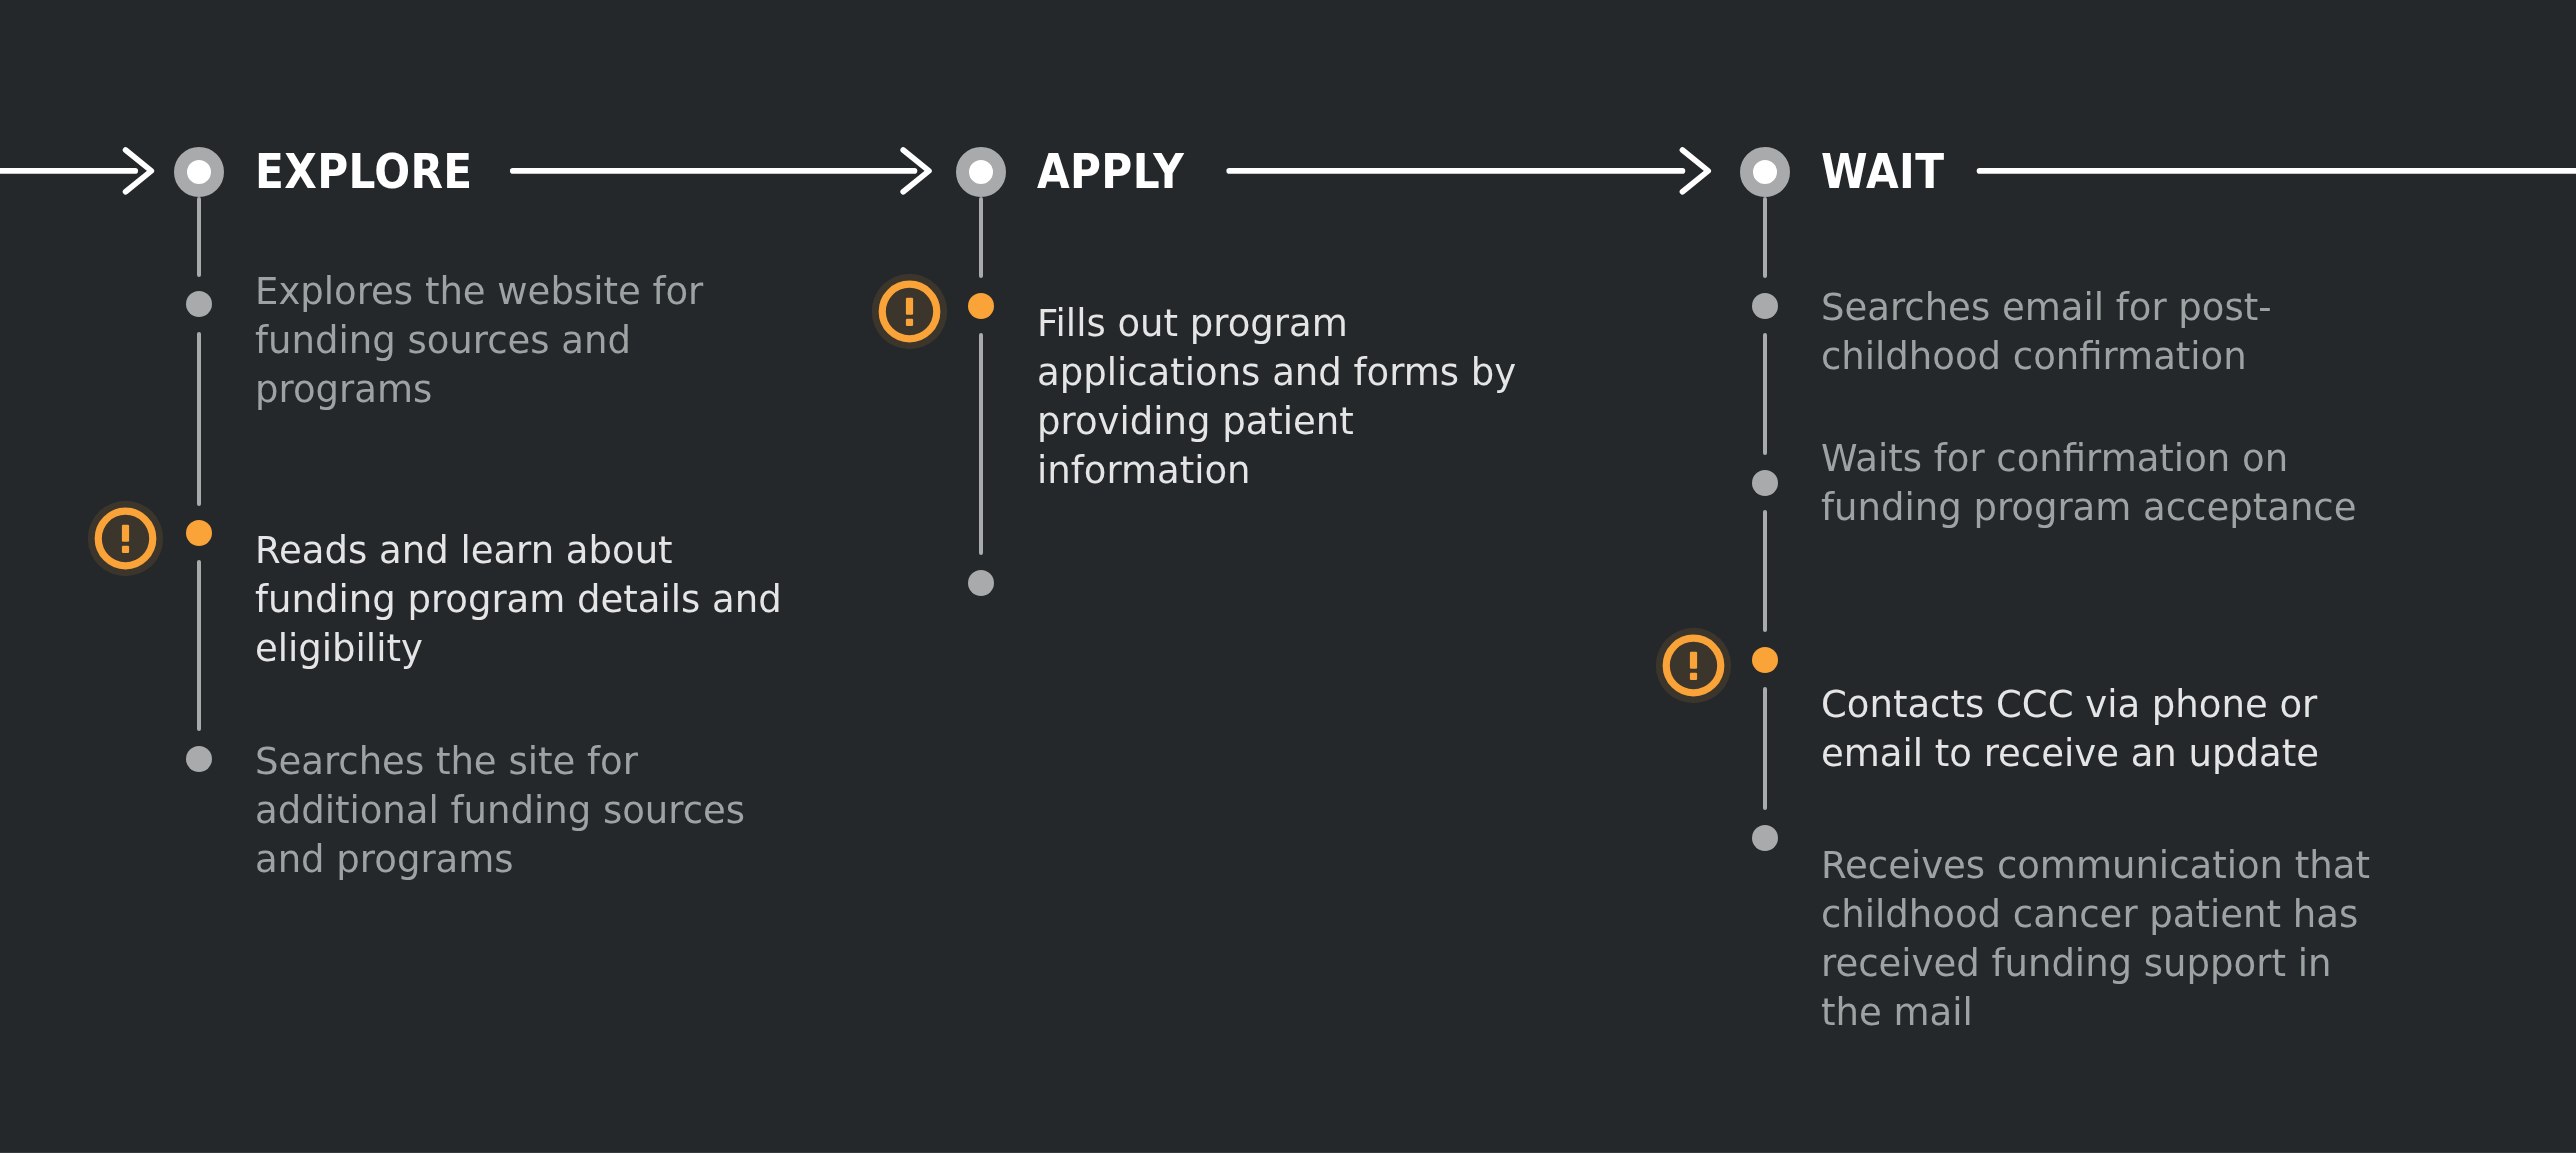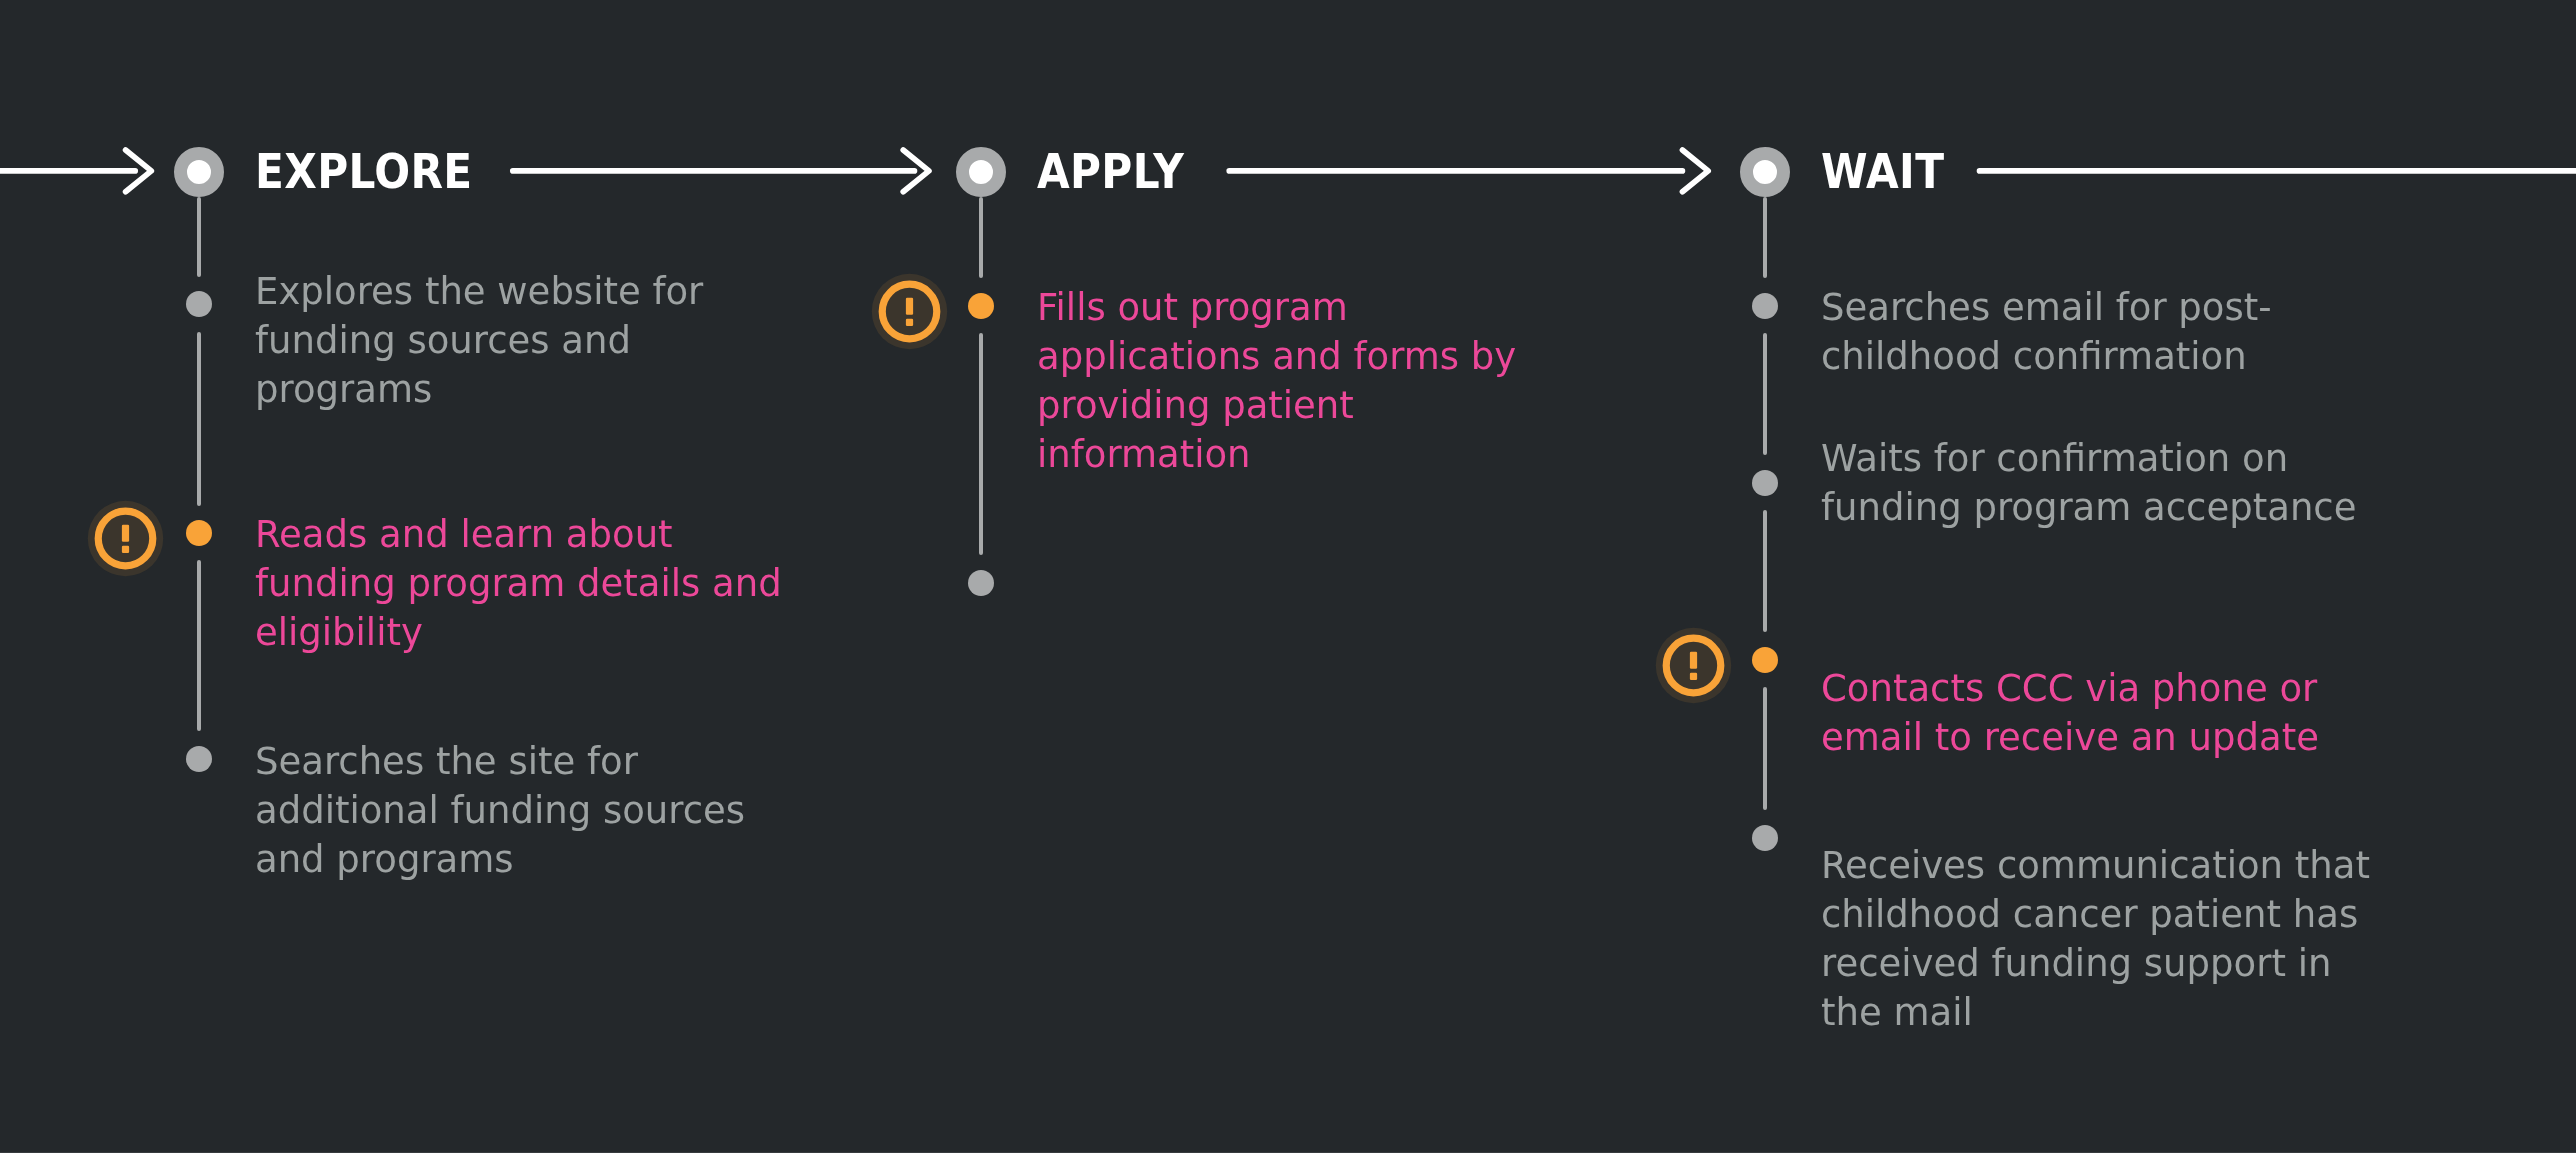--- a/index.html
+++ b/index.html
@@ -38,21 +38,21 @@
     position:absolute;left:12px;
     width:26px;height:26px;border-radius:50%;
     background:#A8AAAB;
   }
   .dot.hl{background:#F9A338;}
   .item-text{
     position:absolute;left:81px;
     font-size:37px;line-height:49px;color:#9DA2A2;
     white-space:pre-line;width:636px;
   }
-  .item-text.hl{color:#ec4899;}
+  .item-text.hl{color:#e5e5e5;margin-top:16px;}
   .warn{position:absolute;width:77px;height:77px;}
 </style>
 </head>
 <body>
 
 <div class="canvas">
 
   <svg class="arrows" width="2576" height="1154" viewBox="0 0 3200 1433">
     <g stroke="#FFFFFF" stroke-width="7" fill="none" stroke-linecap="round" stroke-linejoin="round">
       <g>

